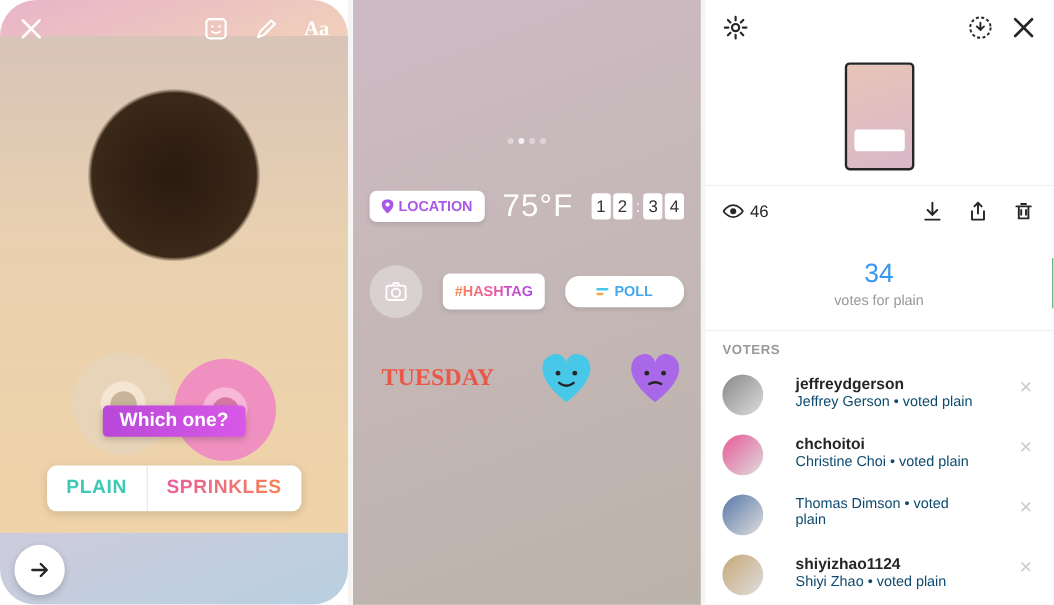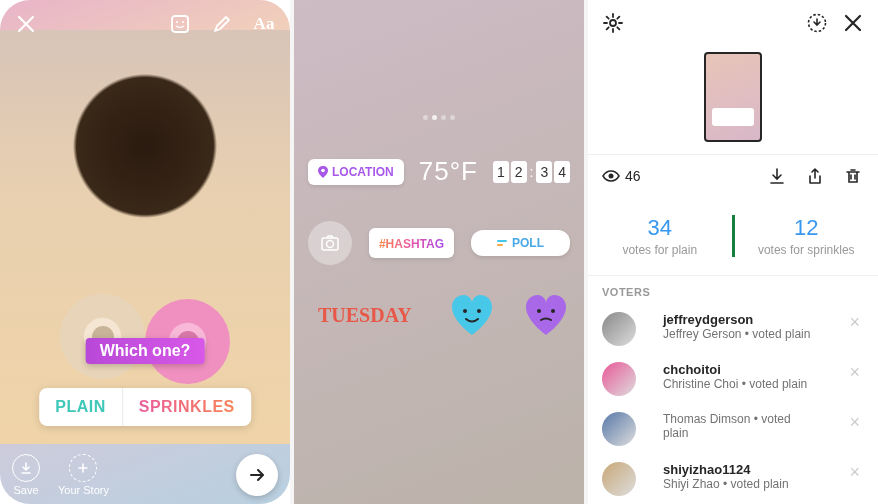--- a/index.html
+++ b/index.html
@@ -61,29 +61,29 @@
   .p3-icon { width:22px; height:22px; color:#262626; cursor:pointer; display:flex; align-items:center; justify-content:center; }
   .p3-right { display:flex; gap:14px; align-items:center; }
   .thumb-strip { display:flex; justify-content:center; padding:6px 0 12px; }
   .thumb { width:58px; height:90px; border:2px solid #262626; border-radius:4px; background:linear-gradient(160deg,#e8c4b8,#d8b8c8); position:relative; overflow:hidden; }
   .thumb::after { content:''; position:absolute; bottom:14px; left:6px; right:6px; height:18px; background:#fff; border-radius:3px; }
   .views-bar { display:flex; justify-content:space-between; align-items:center; padding:10px 14px; border-top:1px solid #efefef; }
   .views-left { display:flex; align-items:center; gap:5px; color:#262626; font-size:14px; }
   .views-actions { display:flex; gap:16px; }
   .vote-summary { display:flex; padding:18px 0; border-bottom:1px solid #efefef; }
   .vote-col { flex:1; text-align:center; }
-  .vote-col:first-child { border-right:3px solid #15803d; }
+  .vote-col:first-child { border-right:1px solid #15803d; }
   .vote-num { color:#3897f0; font-size:22px; font-weight:400; }
   .vote-label { color:#999; font-size:12px; margin-top:2px; }
   .voters-header { padding:10px 14px 6px; color:#999; font-size:11px; font-weight:600; letter-spacing:0.5px; }
   .voter-row { display:flex; align-items:flex-start; padding:8px 14px; gap:27px; }
   .avatar { width:34px; height:34px; border-radius:50%; background:linear-gradient(135deg,#888,#bbb); flex-shrink:0; }
   .voter-info { flex:1; min-width:0; }
   .voter-username { font-size:13px; font-weight:600; color:#262626; }
-  .voter-meta { font-size:12px; color:#737373; }
+  .voter-meta { font-size:12px; color:#0c4a6e; }
   .voter-dismiss { color:#ccc; font-size:18px; cursor:pointer; padding:0 4px; }
   svg { display:block; }
 </style>
 </head>
 <body>
 
 <div class="panel panel1">
   <div class="story-bg">
     <div class="top-bar1">
       <div class="icon-btn">
@@ -115,38 +115,20 @@
       <div class="donut sprinkles"></div>
     </div>
 
     <div class="question-brush">Which one?</div>
     <div class="poll-sticker">
       <div class="poll-option left">PLAIN</div>
       <div class="poll-option right">SPRINKLES</div>
     </div>
 
     <div class="bottom-bar1">
-      <div style="display:flex; gap:18px;">
-        <div class="bottom-action">
-          <div class="circ">
-            <svg width="14" height="14" viewBox="0 0 14 14">
-                <path d="M7 2 L7 9 M4 6 L7 9 L10 6 M3 12 L11 12" stroke="#fff" stroke-width="1.5" fill="none" stroke-linecap="round"></path>
-              </svg>
-          </div>
-          <span>Save</span>
-        </div>
-        <div class="bottom-action">
-          <div class="circ" style="border-style:dashed;">
-            <svg width="12" height="12" viewBox="0 0 12 12">
-                <path d="M6 2 L6 10 M2 6 L10 6" stroke="#fff" stroke-width="1.5" stroke-linecap="round"></path>
-              </svg>
-          </div>
-          <span>Your Story</span>
-        </div>
-      </div>
       <div class="next-btn">
         <svg width="20" height="20" viewBox="0 0 20 20">
             <path d="M4 10 L15 10 M11 5 L16 10 L11 15" stroke="#262626" stroke-width="2" fill="none" stroke-linecap="round" stroke-linejoin="round"></path>
           </svg>
       </div>
     </div>
   </div>
 </div>
 
 <div class="panel panel2">
@@ -269,24 +251,20 @@
           </svg>
       </div>
     </div>
   </div>
 
   <div class="vote-summary">
     <div class="vote-col">
       <div class="vote-num">34</div>
       <div class="vote-label">votes for plain</div>
     </div>
-    <div class="vote-col">
-      <div class="vote-num">12</div>
-      <div class="vote-label">votes for sprinkles</div>
-    </div>
   </div>
 
   <div class="voters-header">VOTERS</div>
   <div id="voters-list">
       <div class="voter-row">
     <div class="avatar" style="background:linear-gradient(135deg,#888,#ddd)"></div>
     <div class="voter-info">
       <div class="voter-username">jeffreydgerson</div>
       <div class="voter-meta">Jeffrey Gerson • voted plain</div>
     </div>

